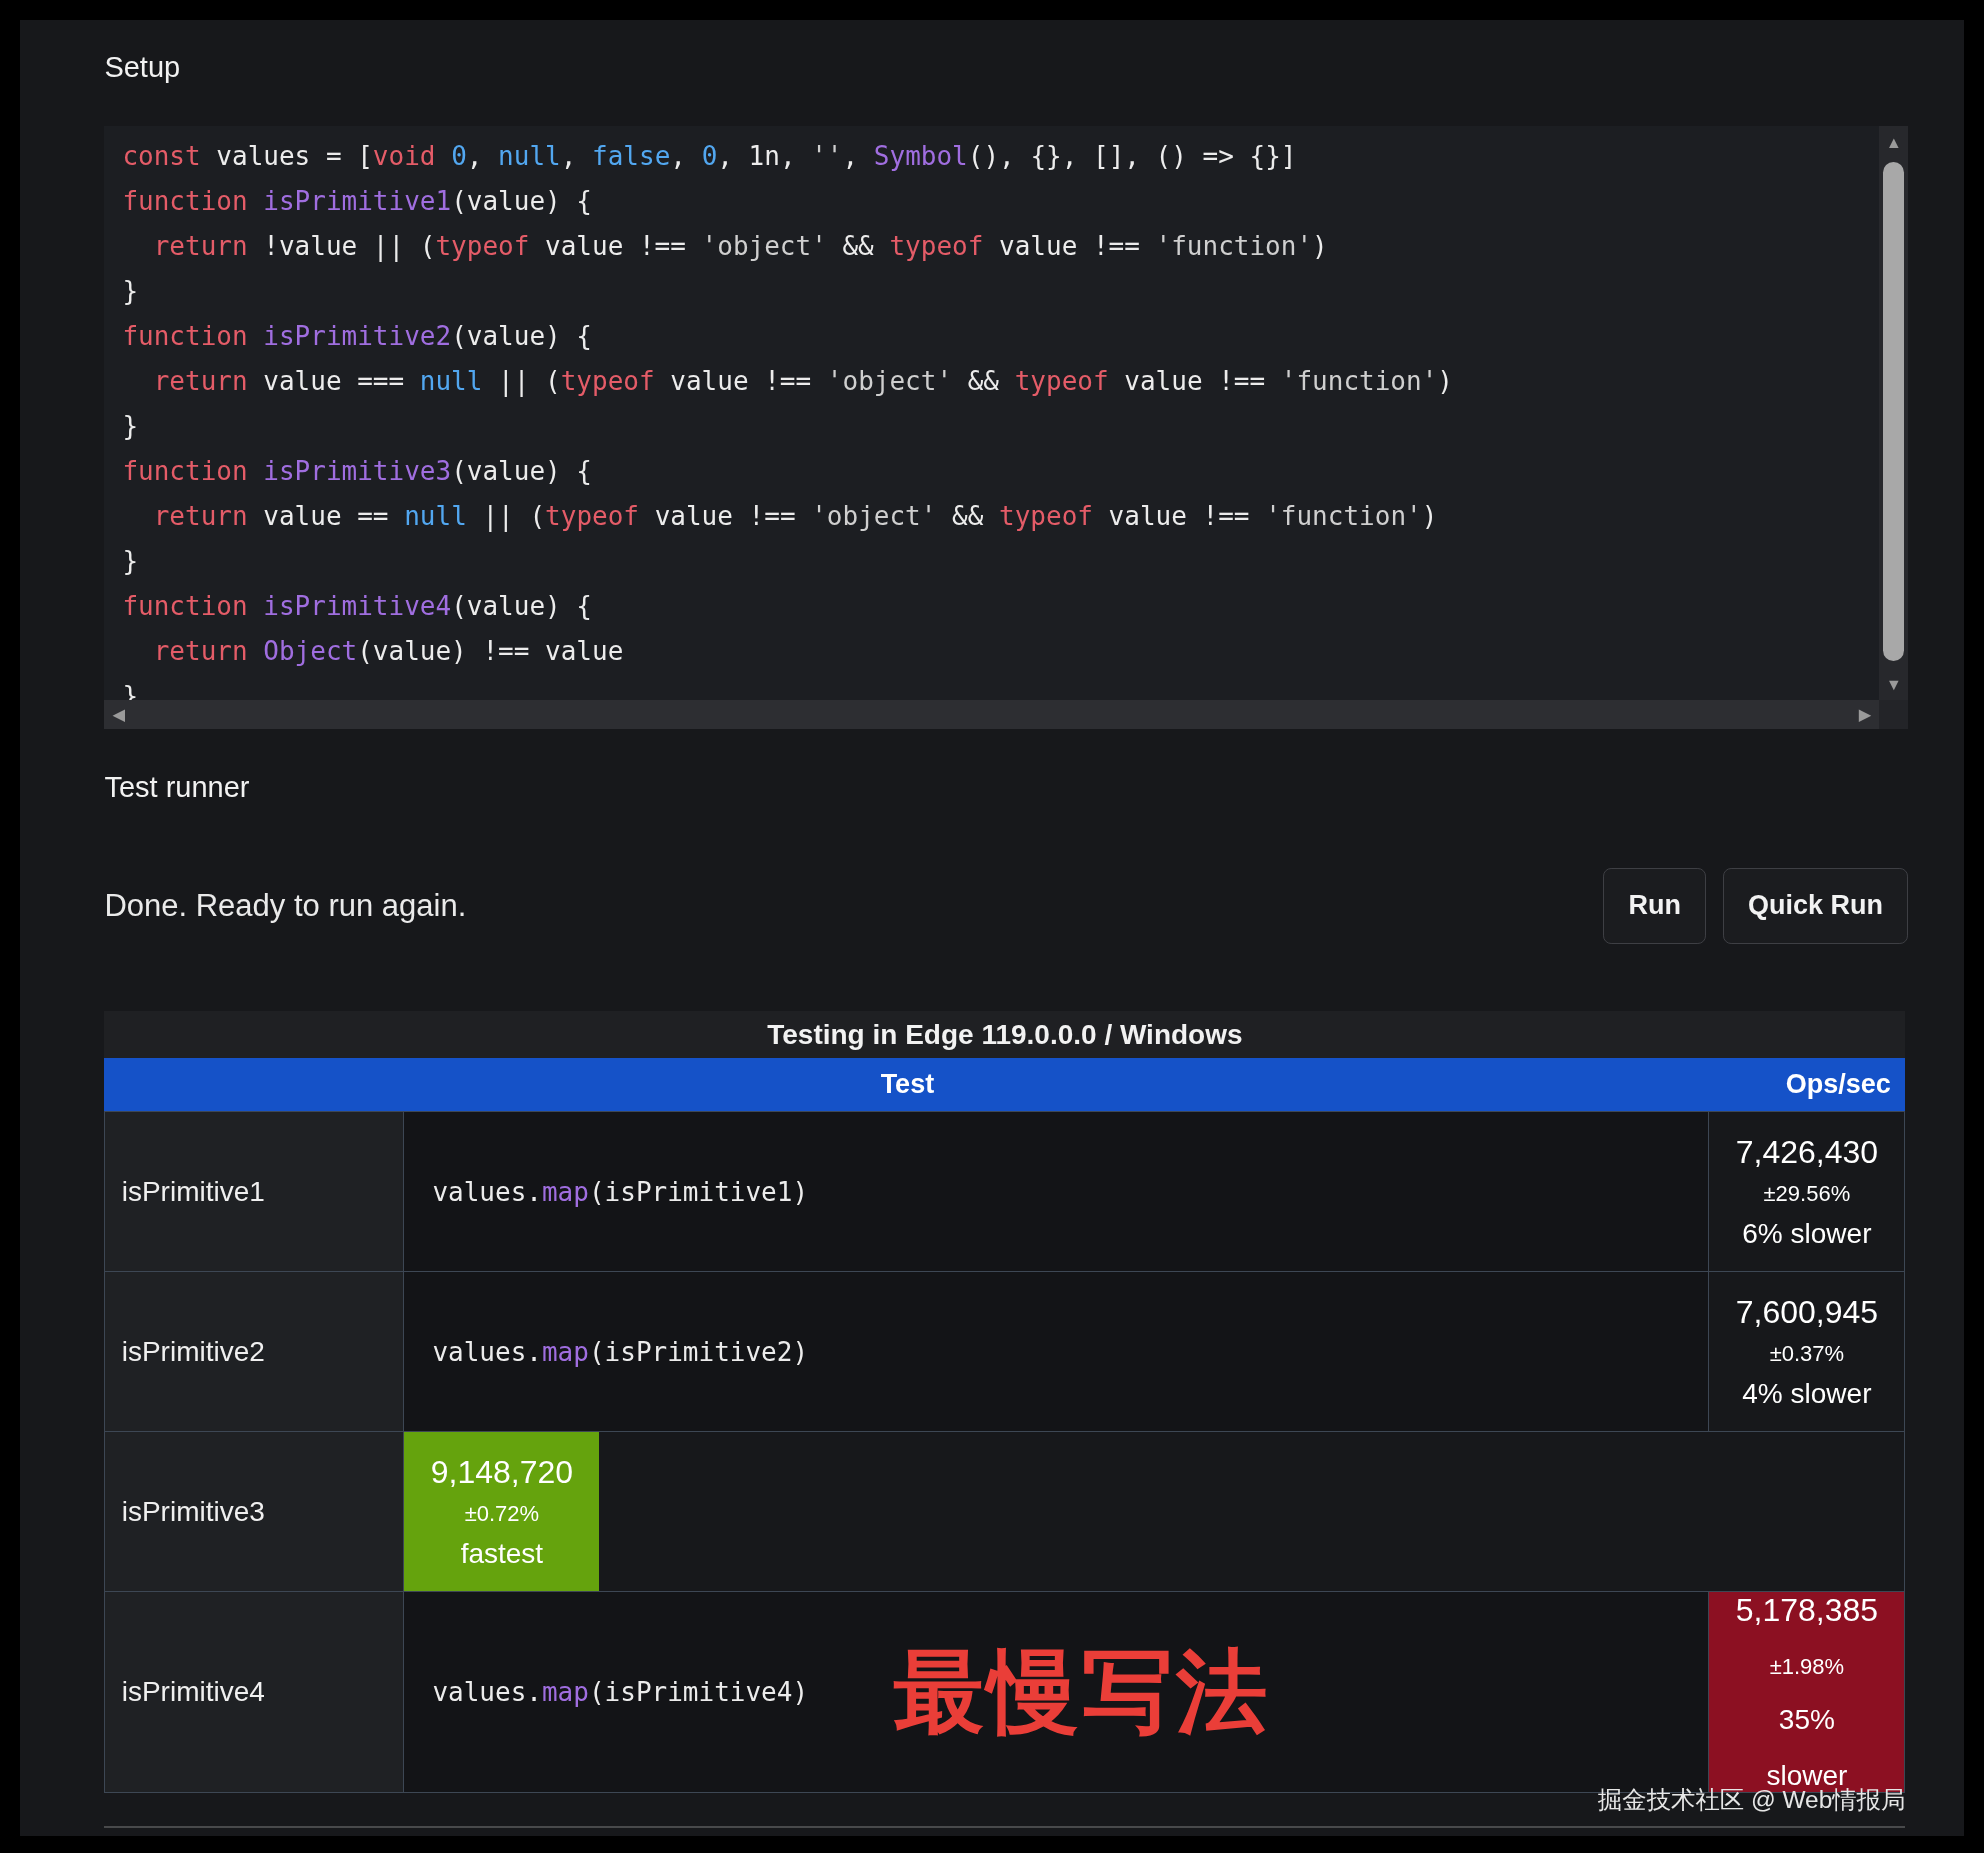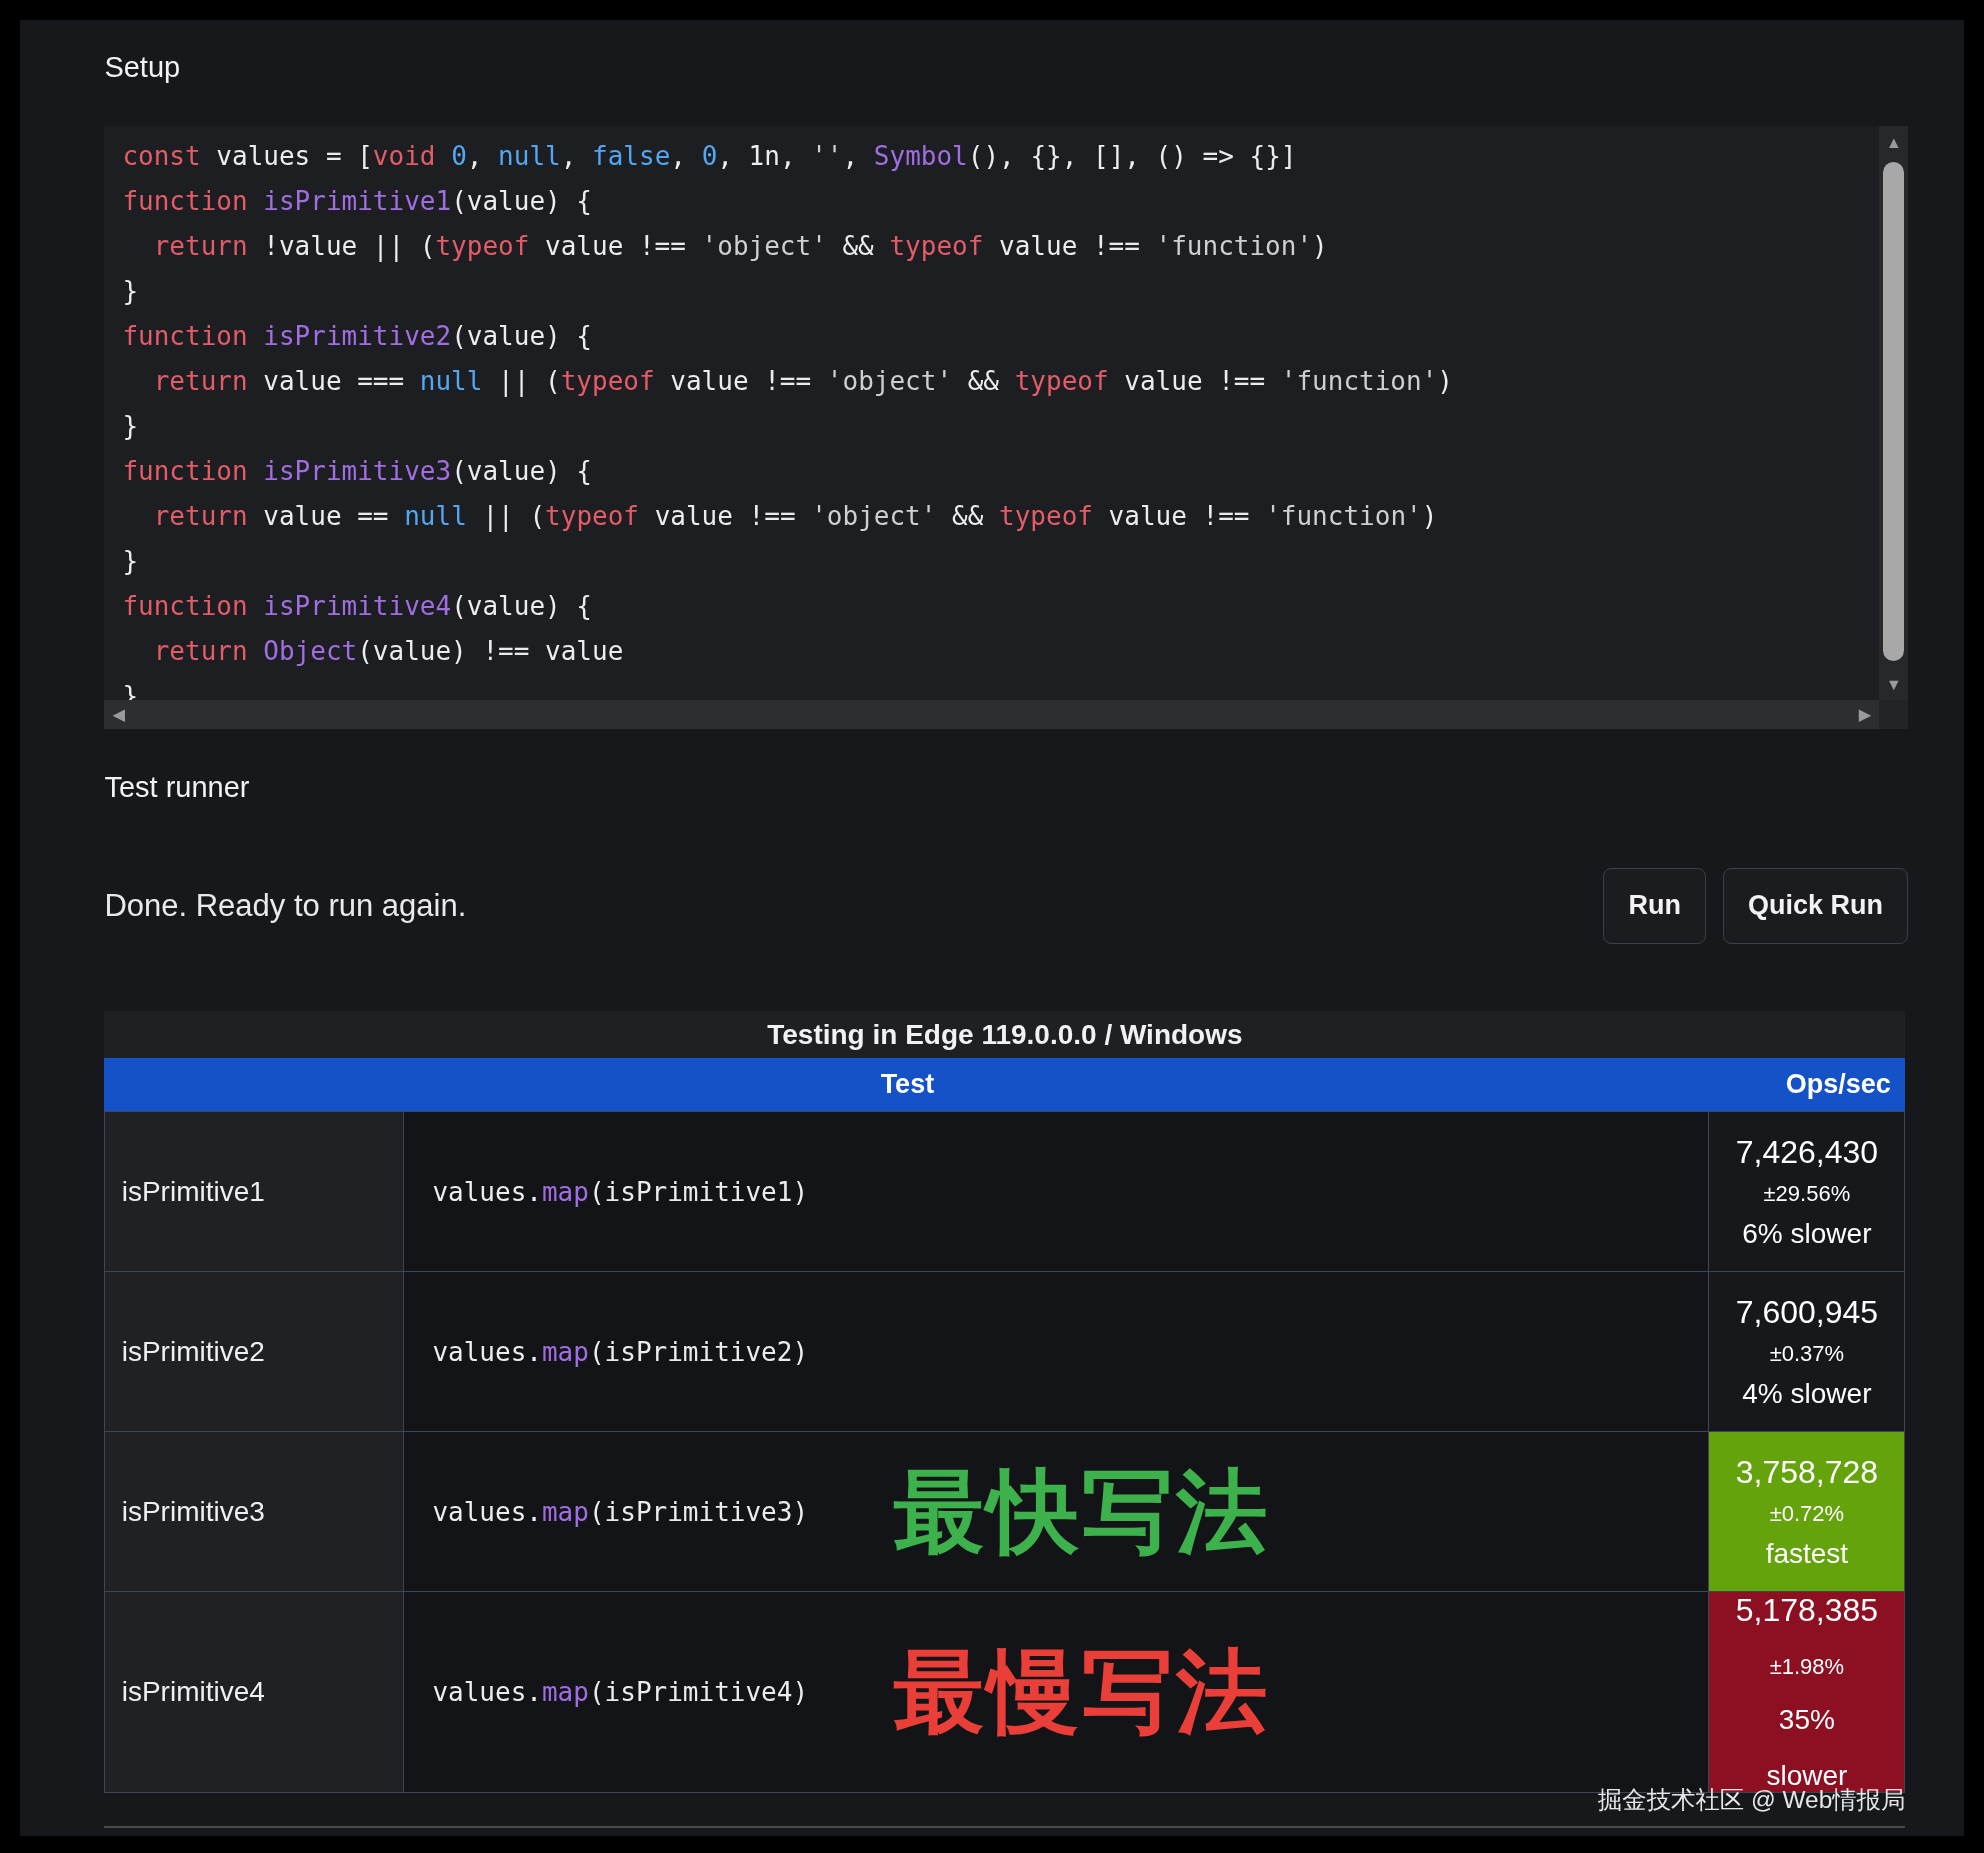--- a/index.html
+++ b/index.html
@@ -185,26 +185,22 @@
             <span><span class="tok-d">values.</span><span class="tok-f">map</span><span class="tok-d">(isPrimitive2)</span></span>
           </div>
           <div class="cell-ops">
             <div class="num">7,600,945</div>
             <div class="margin">±0.37%</div>
             <div class="status">4% slower</div>
           </div>
         </div>
         <div class="row fastest">
           <div class="cell-name">isPrimitive3</div>
-          <div class="cell-code">
-            <span><span class="tok-d">values.</span><span class="tok-f">map</span><span class="tok-d">(isPrimitive3)</span></span>
-            <div class="annotation" style="color: rgb(61, 177, 76);">最快写法</div>
-          </div>
-          <div class="cell-ops">
-            <div class="num">3,758,728</div>
+          <div class="cell-ops">
+            <div class="num">9,148,720</div>
             <div class="margin">±0.72%</div>
             <div class="status">fastest</div>
           </div>
         </div>
         <div class="row slowest">
           <div class="cell-name">isPrimitive4</div>
           <div class="cell-code">
             <span><span class="tok-d">values.</span><span class="tok-f">map</span><span class="tok-d">(isPrimitive4)</span></span>
             <div class="annotation" style="color: rgb(234, 62, 56);">最慢写法</div>
           </div>

